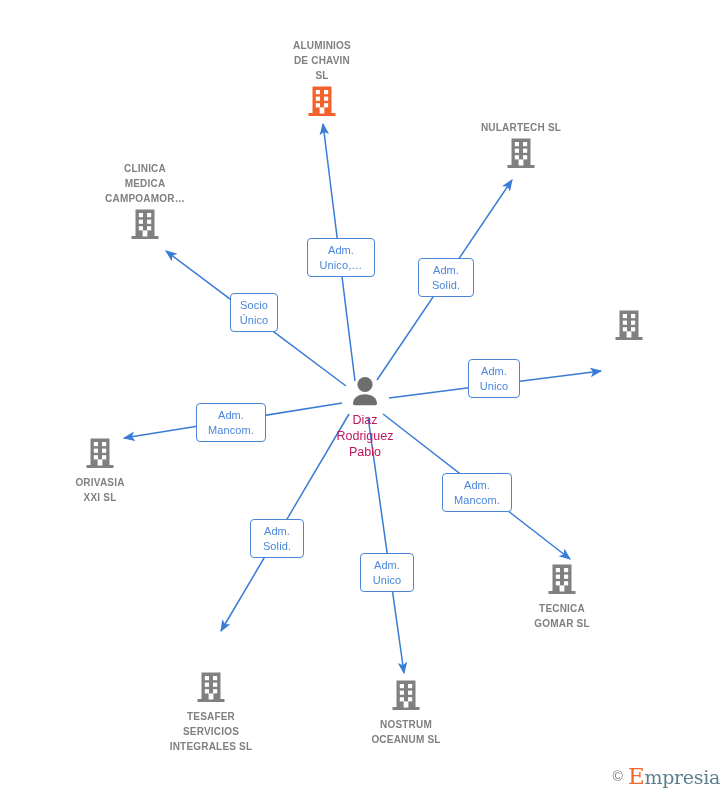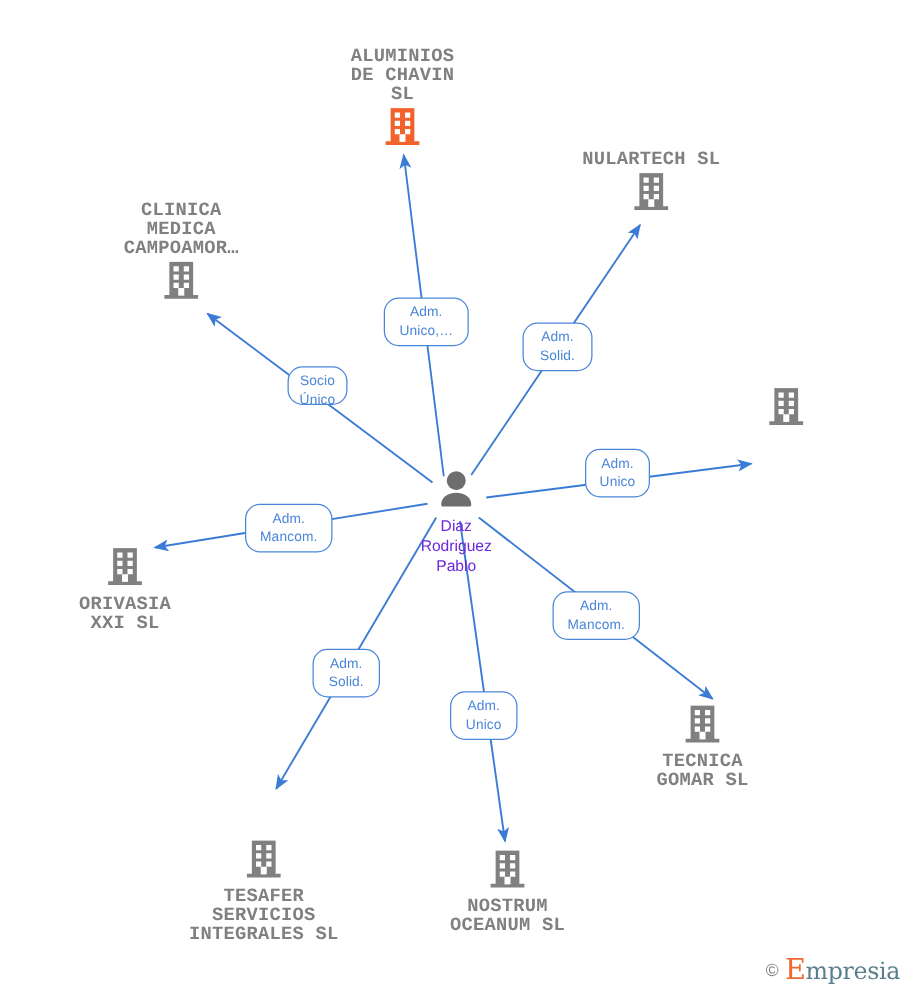--- a/index.html
+++ b/index.html
@@ -25,56 +25,55 @@
 
   
   .node {
     position: absolute;
     width: 160px;
     margin-left: -80px;
     text-align: center;
     user-select: none;
   }
   .node-label {
-    font-size: 15px;
+    font-size: 10px;
     line-height: 15px;
     color: #808080;
     letter-spacing: 0.2px;
     white-space: pre-line;
     font-weight: bold;
-    font-family: Liberation Mono, monospace;
   }
   .node-icon {
     display: block;
     margin: 0 auto;
   }
   .node.label-top .node-icon { margin-top: 2px; }
   .node.label-bottom .node-icon { margin-bottom: 2px; }
 
   
   #person-node {
     position: absolute;
     width: 160px;
     margin-left: -80px;
     text-align: center;
   }
   #person-node .person-name {
     font-size: 12.5px;
     line-height: 16px;
-    color: #6d28d9;
+    color: #be185d;
     white-space: pre-line;
     margin-top: 1px;
   }
 
   
   .edge-label {
     position: absolute;
     box-sizing: border-box;
     border: 1.4px solid #4a86d8;
-    border-radius: 12px;
+    border-radius: 4px;
     background: #ffffff;
     color: #4a86d8;
     font-size: 11px;
     line-height: 15px;
     text-align: center;
     padding: 4px 7px 5px 7px;
     white-space: pre-line;
     letter-spacing: 0.1px;
   }
 
@@ -123,21 +122,21 @@
         <line x1="349" y1="414" x2="221" y2="631"></line>
         <line x1="368" y1="417" x2="404" y2="673"></line>
       </g>
   </svg>
 
   <div id="edge-labels">
       <div class="edge-label" style="left: 307px; top: 238px; width: 68px; height: 39px;">Adm.
 Unico,…</div>
       <div class="edge-label" style="left: 418px; top: 258px; width: 56px; height: 39px;">Adm.
 Solid.</div>
-      <div class="edge-label" style="left: 230px; top: 293px; width: 48px; height: 31px;">Socio
+      <div class="edge-label" style="left: 230px; top: 293px; width: 48px; height: 39px;">Socio
 Único</div>
       <div class="edge-label" style="left: 468px; top: 359px; width: 52px; height: 39px;">Adm.
 Unico</div>
       <div class="edge-label" style="left: 196px; top: 403px; width: 70px; height: 39px;">Adm.
 Mancom.</div>
       <div class="edge-label" style="left: 442px; top: 473px; width: 70px; height: 39px;">Adm.
 Mancom.</div>
       <div class="edge-label" style="left: 250px; top: 519px; width: 54px; height: 39px;">Adm.
 Solid.</div>
       <div class="edge-label" style="left: 360px; top: 553px; width: 54px; height: 39px;">Adm.

